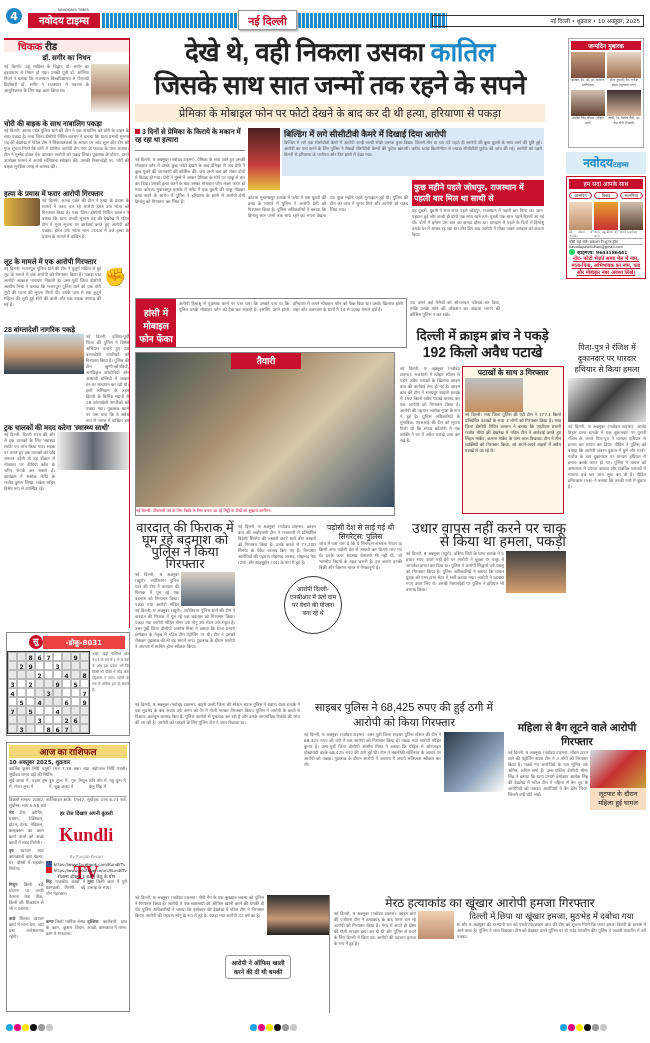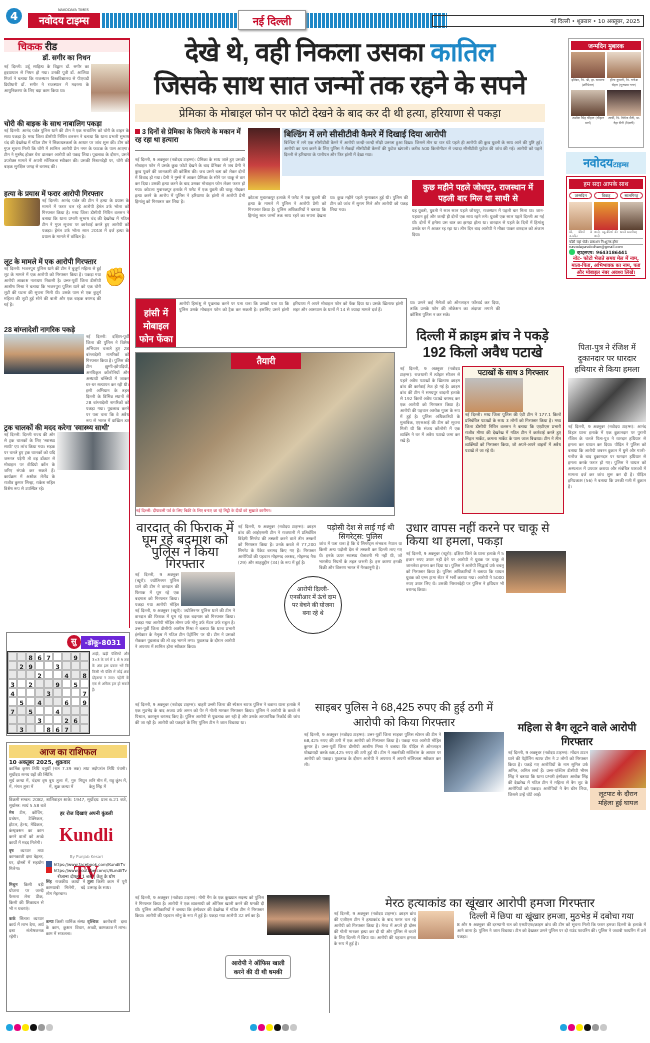--- a/index.html
+++ b/index.html
@@ -8,21 +8,21 @@
 .txt{font-size:4.2px;line-height:6px;color:#555;text-align:justify;overflow:hidden}
 .hd{font-family:"Liberation Sans",sans-serif;font-weight:bold;color:#222;line-height:1.15}
 .red{color:#c8102e}
 .ph{background:linear-gradient(135deg,#8a7a6a,#c8b8a0 50%,#6a5a4a);}
 
 #mast{left:0;top:0;width:650px;height:34px}
 .pgnum{left:6px;top:8px;width:16px;height:16px;border-radius:50%;background:#1e88c7;color:#fff;font-size:11px;font-weight:bold;display:flex;align-items:center;justify-content:center}
 .logo{left:28px;top:13px;width:72px;height:15px;background:#c8102e;color:#fff;font-size:10px;font-weight:bold;text-align:center;line-height:15px;font-family:"Liberation Sans",sans-serif}
 .logosm{left:58px;top:8px;font-size:3.5px;color:#333}
 .stripes{left:102px;top:13px;width:345px;height:15px;background:repeating-linear-gradient(90deg,#1e88c7 0 3px,#fff 3px 4px)}
-.city{left:238px;top:10px;width:68px;height:20px;background:#fff;border:1px solid #999;box-shadow:1px 1px 2px #999;color:#c8102e;font-size:11px;font-weight:bold;text-align:center;line-height:20px;font-family:"Liberation Sans",sans-serif}
+.city{left:238px;top:10px;width:59px;height:20px;background:#fff;border:1px solid #999;box-shadow:1px 1px 2px #999;color:#c8102e;font-size:11px;font-weight:bold;text-align:center;line-height:20px;font-family:"Liberation Sans",sans-serif}
 .dateline{left:432px;top:15px;width:212px;height:12px;border:1px solid #333;font-size:5.5px;line-height:10px;text-align:right;padding-right:3px;color:#222}
 </style>
 </head>
 <body>
 
 <div id="mast" class="abs">
   <div class="abs pgnum">4</div>
   <div class="abs logosm">NAVODAYA TIMES</div>
   <div class="abs logo">नवोदय टाइम्स</div>
   <div class="abs stripes"></div>
@@ -60,21 +60,21 @@
   <div class="hd" style="font-size:7px;margin-top:2px">ट्रक चालकों की मदद करेगा 'स्वास्थ्य साथी'</div>
   <div style="display:flex;gap:2px">
     <div class="txt" style="flex:1;height:72px">नई दिल्ली: दिल्ली राज्य की ओर से ट्रक चालकों के लिए 'स्वास्थ्य साथी' एप लांच किया गया। सड़क पर चलते हुए ट्रक चालकों को यदि जरूरत पड़ेगी तो वह डॉक्टर से मोबाइल पर वीडियो कॉल के जरिए संपर्क कर सकते हैं। कार्यक्रम में अशोक लेलैंड के राजीव कुमार सिन्हा, राकेश सहित विशेष रूप से उपस्थित रहे।</div>
     <div class="ph" style="width:72px;height:38px;background:linear-gradient(90deg,#f0f0f0,#606870,#e8e8e8)"></div>
   </div>
 </div>
 
 <div class="abs" style="left:6px;top:632px;width:124px;height:104px;border:1px solid #888">
   <div style="display:flex;align-items:center;justify-content:flex-end;height:18px;padding-right:4px">
     <span style="width:14px;height:14px;border-radius:50%;background:#c8102e;color:#fff;font-size:8px;text-align:center;line-height:14px;font-weight:bold">सु</span>
-    <span style="background:#6d28d9;color:#fff;font-size:7px;padding:2px 4px;font-weight:bold">-डोकू-8031</span>
+    <span style="background:#ef4444;color:#fff;font-size:7px;padding:2px 23px;font-weight:bold">-डोकू-8031</span>
   </div>
   <div style="display:flex">
     <div id="sgrid" style="display:grid;grid-template-columns:repeat(9,9px);grid-template-rows:repeat(9,9px);border:1px solid #333">
         <div style="font-size: 6px; font-weight: bold; text-align: center; line-height: 9px; border: 0.5px solid rgb(187, 187, 187); background: rgb(232, 232, 232);"></div>
         <div style="font-size: 6px; font-weight: bold; text-align: center; line-height: 9px; border: 0.5px solid rgb(187, 187, 187); background: rgb(232, 232, 232);"></div>
         <div style="font-size: 6px; font-weight: bold; text-align: center; line-height: 9px; border: 0.5px solid rgb(187, 187, 187); background: rgb(232, 232, 232);">8</div>
         <div style="font-size: 6px; font-weight: bold; text-align: center; line-height: 9px; border: 0.5px solid rgb(187, 187, 187); background: rgb(255, 255, 255);">6</div>
         <div style="font-size: 6px; font-weight: bold; text-align: center; line-height: 9px; border: 0.5px solid rgb(187, 187, 187); background: rgb(255, 255, 255);">7</div>
         <div style="font-size: 6px; font-weight: bold; text-align: center; line-height: 9px; border: 0.5px solid rgb(187, 187, 187); background: rgb(255, 255, 255);"></div>
         <div style="font-size: 6px; font-weight: bold; text-align: center; line-height: 9px; border: 0.5px solid rgb(187, 187, 187); background: rgb(232, 232, 232);"></div>
@@ -212,21 +212,21 @@
 </div>
 
 <div class="abs ph" style="left:248px;top:128px;width:32px;height:62px;background:linear-gradient(#4a2020,#c84040 60%,#e8c040)"></div>
 <div class="abs" style="left:282px;top:128px;width:262px;height:48px;background:#dbe9f6;padding:2px">
   <div class="hd" style="font-size:8.5px">बिल्डिंग में लगे सीसीटीवी कैमरे में दिखाई दिया आरोपी</div>
   <div class="txt" style="height:34px">बिल्डिंग में लगे एक सीसीटीवी कैमरे में आरोपी जल्दी-जल्दी सीढ़ी उतरता हुआ दिखा। जिससे तीन या चार घंटे पहले ही आरोपी की कुछ युवती के साथ आने की पुष्टि हुई। आरोपी का पता करने के लिए पुलिस ने सैकड़ों सीसीटीवी कैमरों की फुटेज खंगाली। करीब 500 किलोमीटर से ज्यादा सीसीटीवी फुटेज की जांच की गई। आरोपी को पहले दिल्ली से हरियाणा के पानीपत और फिर हांसी में देखा गया।</div>
 </div>
 <div class="abs txt" style="left:248px;top:195px;width:160px;height:72px;column-count:2;column-gap:4px">कोटला मुबारकपुर इलाके में फ्लैट में एक युवती की हत्या के मामले में पुलिस ने आरोपी प्रेमी को गिरफ्तार किया है। पुलिस अधिकारियों ने बताया कि हिमांशु सात जन्मों तक साथ रहने का सपना देखता था। कुछ महीने पहले मुलाकात हुई थी। पुलिस की टीम को जांच में सुराग मिले और आरोपी को पकड़ लिया गया।</div>
 
 <div class="abs" style="left:412px;top:180px;width:132px">
-  <div style="background:#c8102e;color:#fff;font-size:8px;font-weight:bold;text-align:center;padding:2px;line-height:11px">कुछ महीने पहले जोधपुर, राजस्थान में पहली बार मिल था साथी से</div>
+  <div style="background:#c8102e;color:#fff;font-size:8px;font-weight:bold;padding:2px;line-height:11px">कुछ महीने पहले जोधपुर, राजस्थान में पहली बार मिल था साथी से</div>
   <div class="txt" style="height:92px;margin-top:2px">यह युवती, युवती ने सात साल पहले जोधपुर, राजस्थान में पहली बार मिला था। जान-पहचान हुई और जल्दी ही दोनों एक साथ रहने लगे। युवती एक साल पहले दिल्ली आ गई थी। दोनों में हमेशा उस बात का झगड़ा होता था। वारदात से पहले के दिनों में हिमांशु उसके घर में आकर रह रहा था। तीन दिन बाद आरोपी ने मौका पाकर वारदात को अंजाम दिया।</div>
 </div>
 
 <div class="abs" style="left:135px;top:298px;width:272px;height:50px;border:1px solid #888;display:flex">
   <div style="width:40px;background:#c8102e;color:#fff;font-weight:bold;font-size:9px;text-align:center;padding-top:8px;line-height:13px">हांसी में मोबाइल फोन फेंका था</div>
   <div class="txt" style="flex:1;padding:2px 3px;height:48px;column-count:2;column-gap:4px">आरोपी हिमांशु से पूछताछ करने पर पता चला कि उसको पता था कि पुलिस उसके मोबाइल फोन को ट्रैक कर सकती है। इसलिए उसने हांसी हरियाणा में अपने मोबाइल फोन को फेंक दिया था। उसके खिलाफ हांसी शहर और आसपास के थानों में 14 से ज्यादा मामले दर्ज हैं।</div>
 </div>
 <div class="abs txt" style="left:410px;top:300px;width:90px;height:40px">था। उसने कई मैसेजों को ऑनलाइन फॉरवर्ड कर दिया, ताकि उसके फोन की लोकेशन का अंदाजा लगाने की कोशिश पुलिस न कर सके।</div>
 
 <div class="abs" style="left:568px;top:38px;width:76px;height:110px;border:1px solid #aaa;padding:2px">
@@ -320,21 +320,21 @@
     <div class="txt" style="width:78px;height:140px">नई दिल्ली, 9 अक्तूबर (नवोदय टाइम्स): क्राइम ब्रांच की आईएससी टीम ने राजधानी में प्रतिबंधित विदेशी सिगरेट की तस्करी करने वाले तीन तस्करों को गिरफ्तार किया है। उनके कब्जे से 77,200 सिगरेट के पैकेट बरामद किए गए हैं। गिरफ्तार आरोपियों की पहचान मोहम्मद अरशद, मोहम्मद नैफ (29) और शाहबुद्दीन (34) के रूप में हुई है।</div>
     <div style="flex:1">
       <div class="hd" style="font-size:7.5px;text-align:center;font-weight:normal">पड़ोसी देश से लाई गई थी सिगरेट्स: पुलिस</div>
       <div class="txt" style="height:120px">जांच में पता चला है कि ये सिगरेट्स संभवतः नेपाल या किसी अन्य पड़ोसी देश से तस्करी कर दिल्ली लाए गए थे। इनके ऊपर स्वास्थ्य चेतावनी भी नहीं थी, जो भारतीय नियमों के तहत जरूरी है। इस कारण इनकी बिक्री और वितरण भारत में गैरकानूनी है।</div>
     </div>
   </div>
   <div style="position:absolute;left:46px;top:54px;width:58px;height:58px;border-radius:50%;border:1.5px solid #333;background:#fff;font-size:6px;text-align:center;padding:8px 4px;line-height:8px;font-family:'Liberation Sans',sans-serif">आरोपी दिल्ली-एनसीआर में ऊंचे दाम पर बेचने की योजना बना रहे थे</div>
 </div>
 
 <div class="abs" style="left:406px;top:522px;width:160px">
-  <div class="hd" style="font-size:12px;text-align:left;line-height:13px;font-weight:normal">उधार वापस नहीं करने पर चाकू से किया था हमला, पकड़ा</div>
+  <div class="hd" style="font-size:14px;text-align:right;line-height:13px;font-weight:normal">उधार वापस नहीं करने पर चाकू से किया था हमला, पकड़ा</div>
   <div style="display:flex;gap:2px;margin-top:3px">
     <div class="txt" style="flex:1;height:140px">नई दिल्ली, 9 अक्तूबर (ब्यूरो): दक्षिण जिले के थाना इलाके में 5 हजार रुपए उधार नहीं देने पर आरोपी ने युवक पर चाकू से जानलेवा हमला कर दिया था। पुलिस ने आरोपी सिद्धार्थ उर्फ बबलू को गिरफ्तार किया है। पुलिस अधिकारियों ने बताया कि घायल युवक को एम्स ट्रामा सेंटर में भर्ती कराया गया। आरोपी ने 5000 रुपए उधार लिए थे। उसकी निशानदेही पर पुलिस ने हथियार भी बरामद किया।</div>
     <div class="ph" style="width:60px;height:42px;background:linear-gradient(#404040,#d8a070)"></div>
   </div>
 </div>
 
 <div class="abs" style="left:135px;top:700px;width:165px">
   <div class="txt" style="height:128px;margin-top:2px">नई दिल्ली, 9 अक्तूबर (नवोदय टाइम्स): बाहरी उत्तरी जिला की स्पेशल स्टाफ पुलिस ने बवाना थाना इलाके में एक मुठभेड़ के बाद अजय उर्फ अमन को पैर में गोली मारकर गिरफ्तार किया। पुलिस ने आरोपी के कब्जे से पिस्टल, कारतूस बरामद किए हैं। पुलिस आरोपी से पूछताछ कर रही है और उसके आपराधिक रिकॉर्ड की जांच की जा रही है। आरोपी को पकड़ने के लिए पुलिस टीम ने जाल बिछाया था।</div>
 </div>
 <div class="abs" style="left:304px;top:700px;width:200px">

